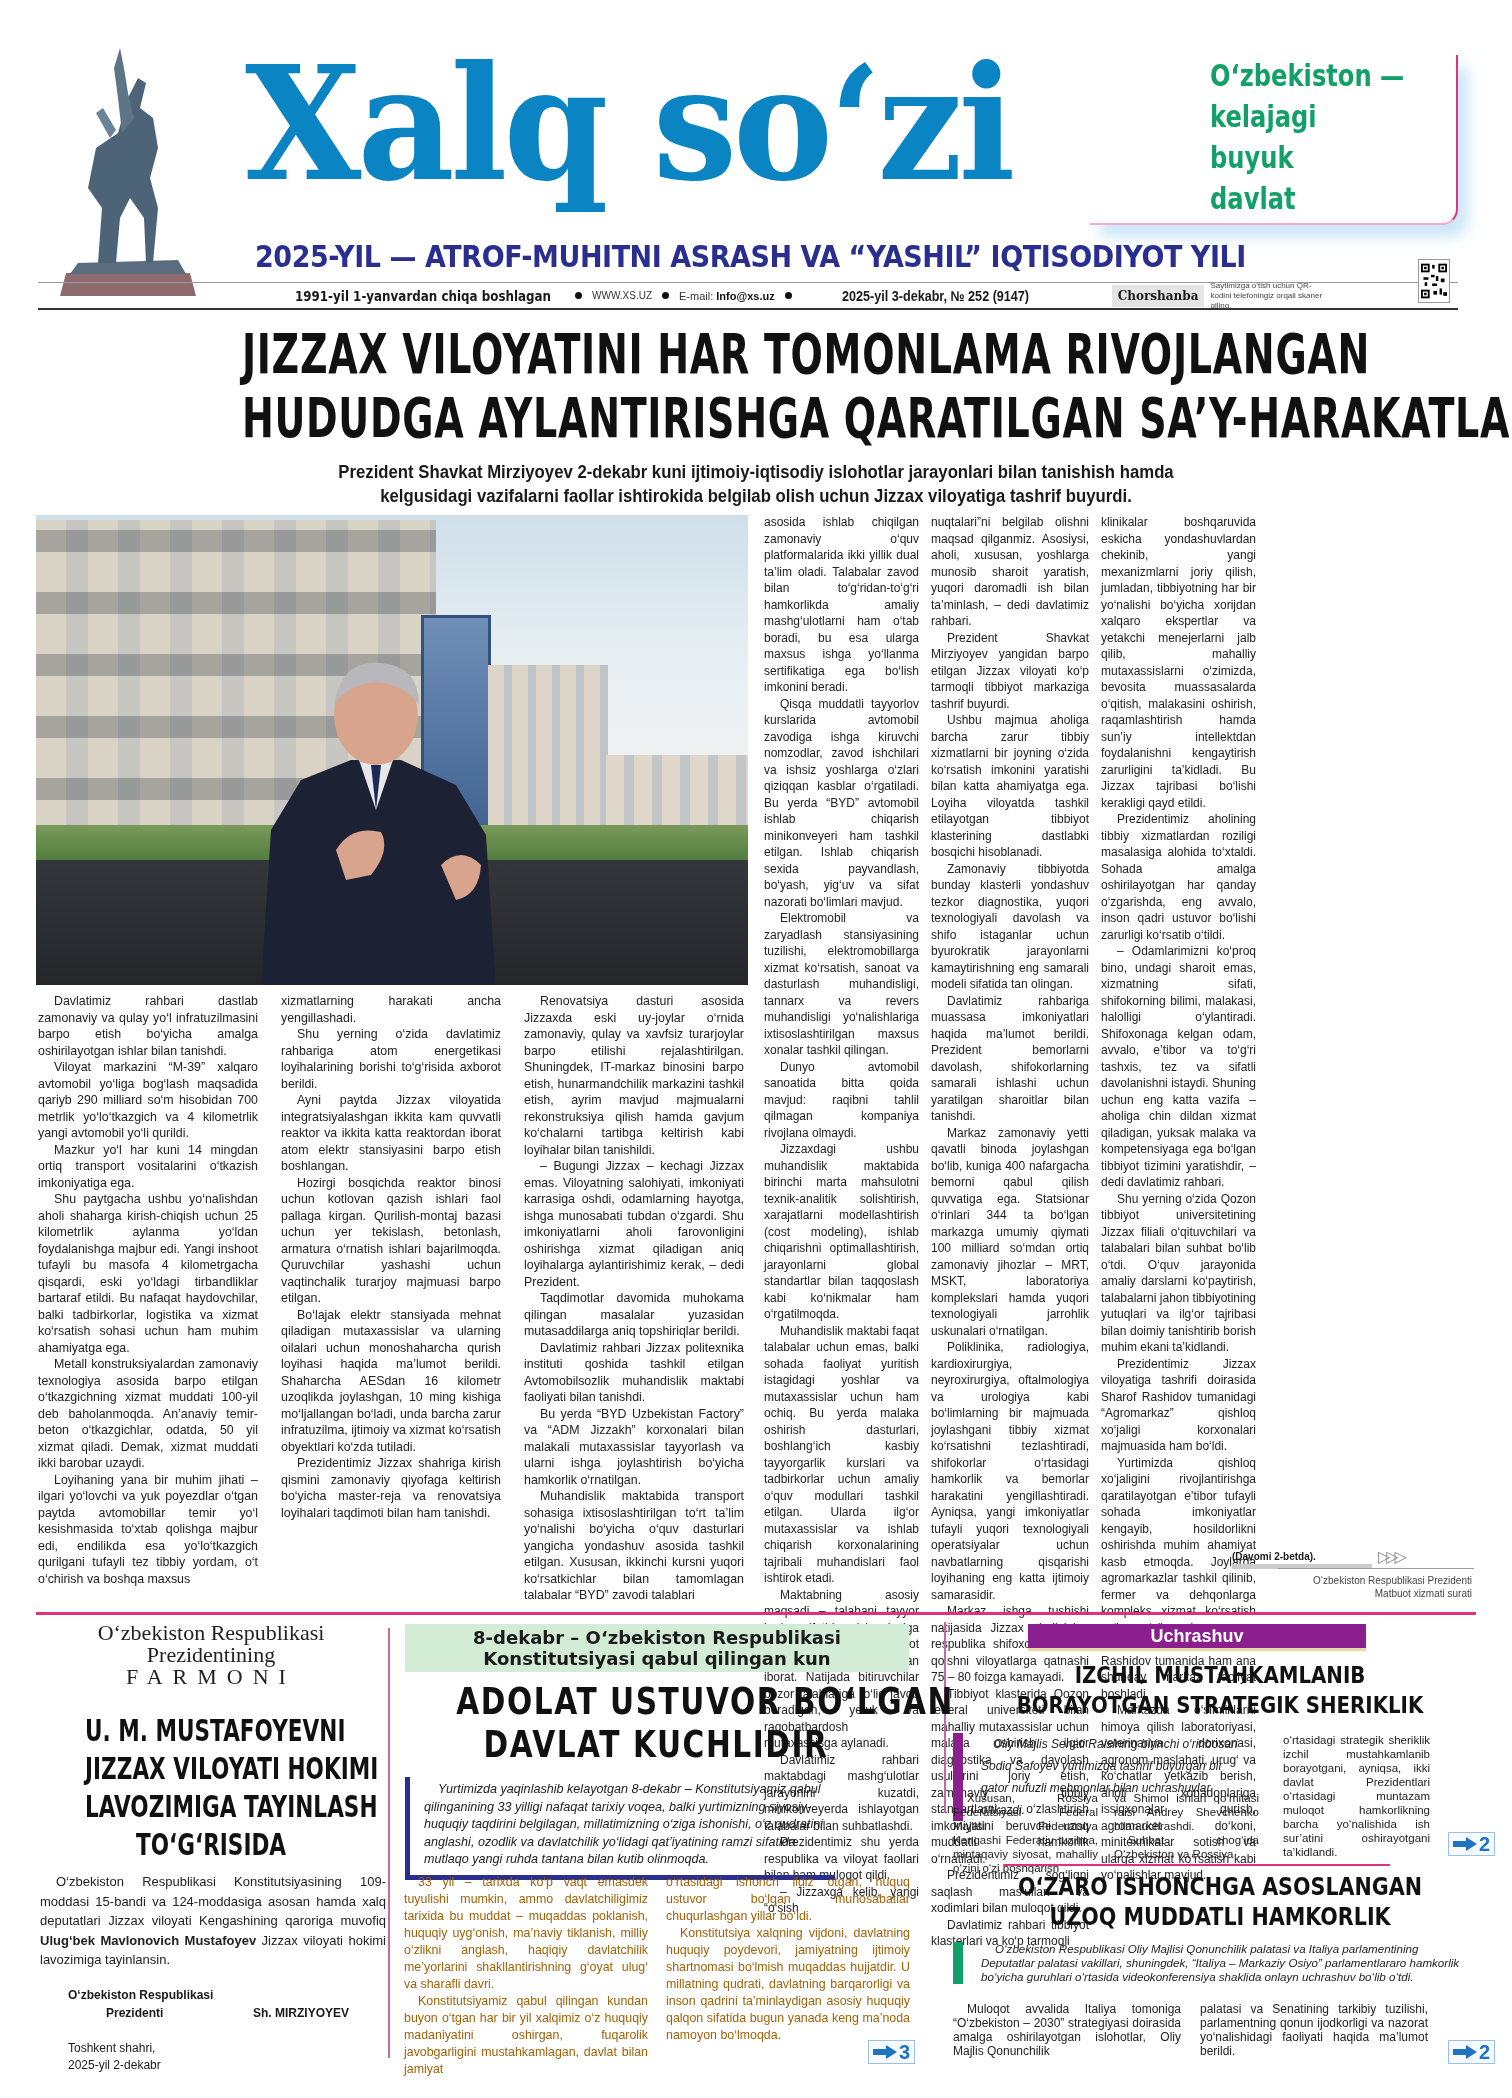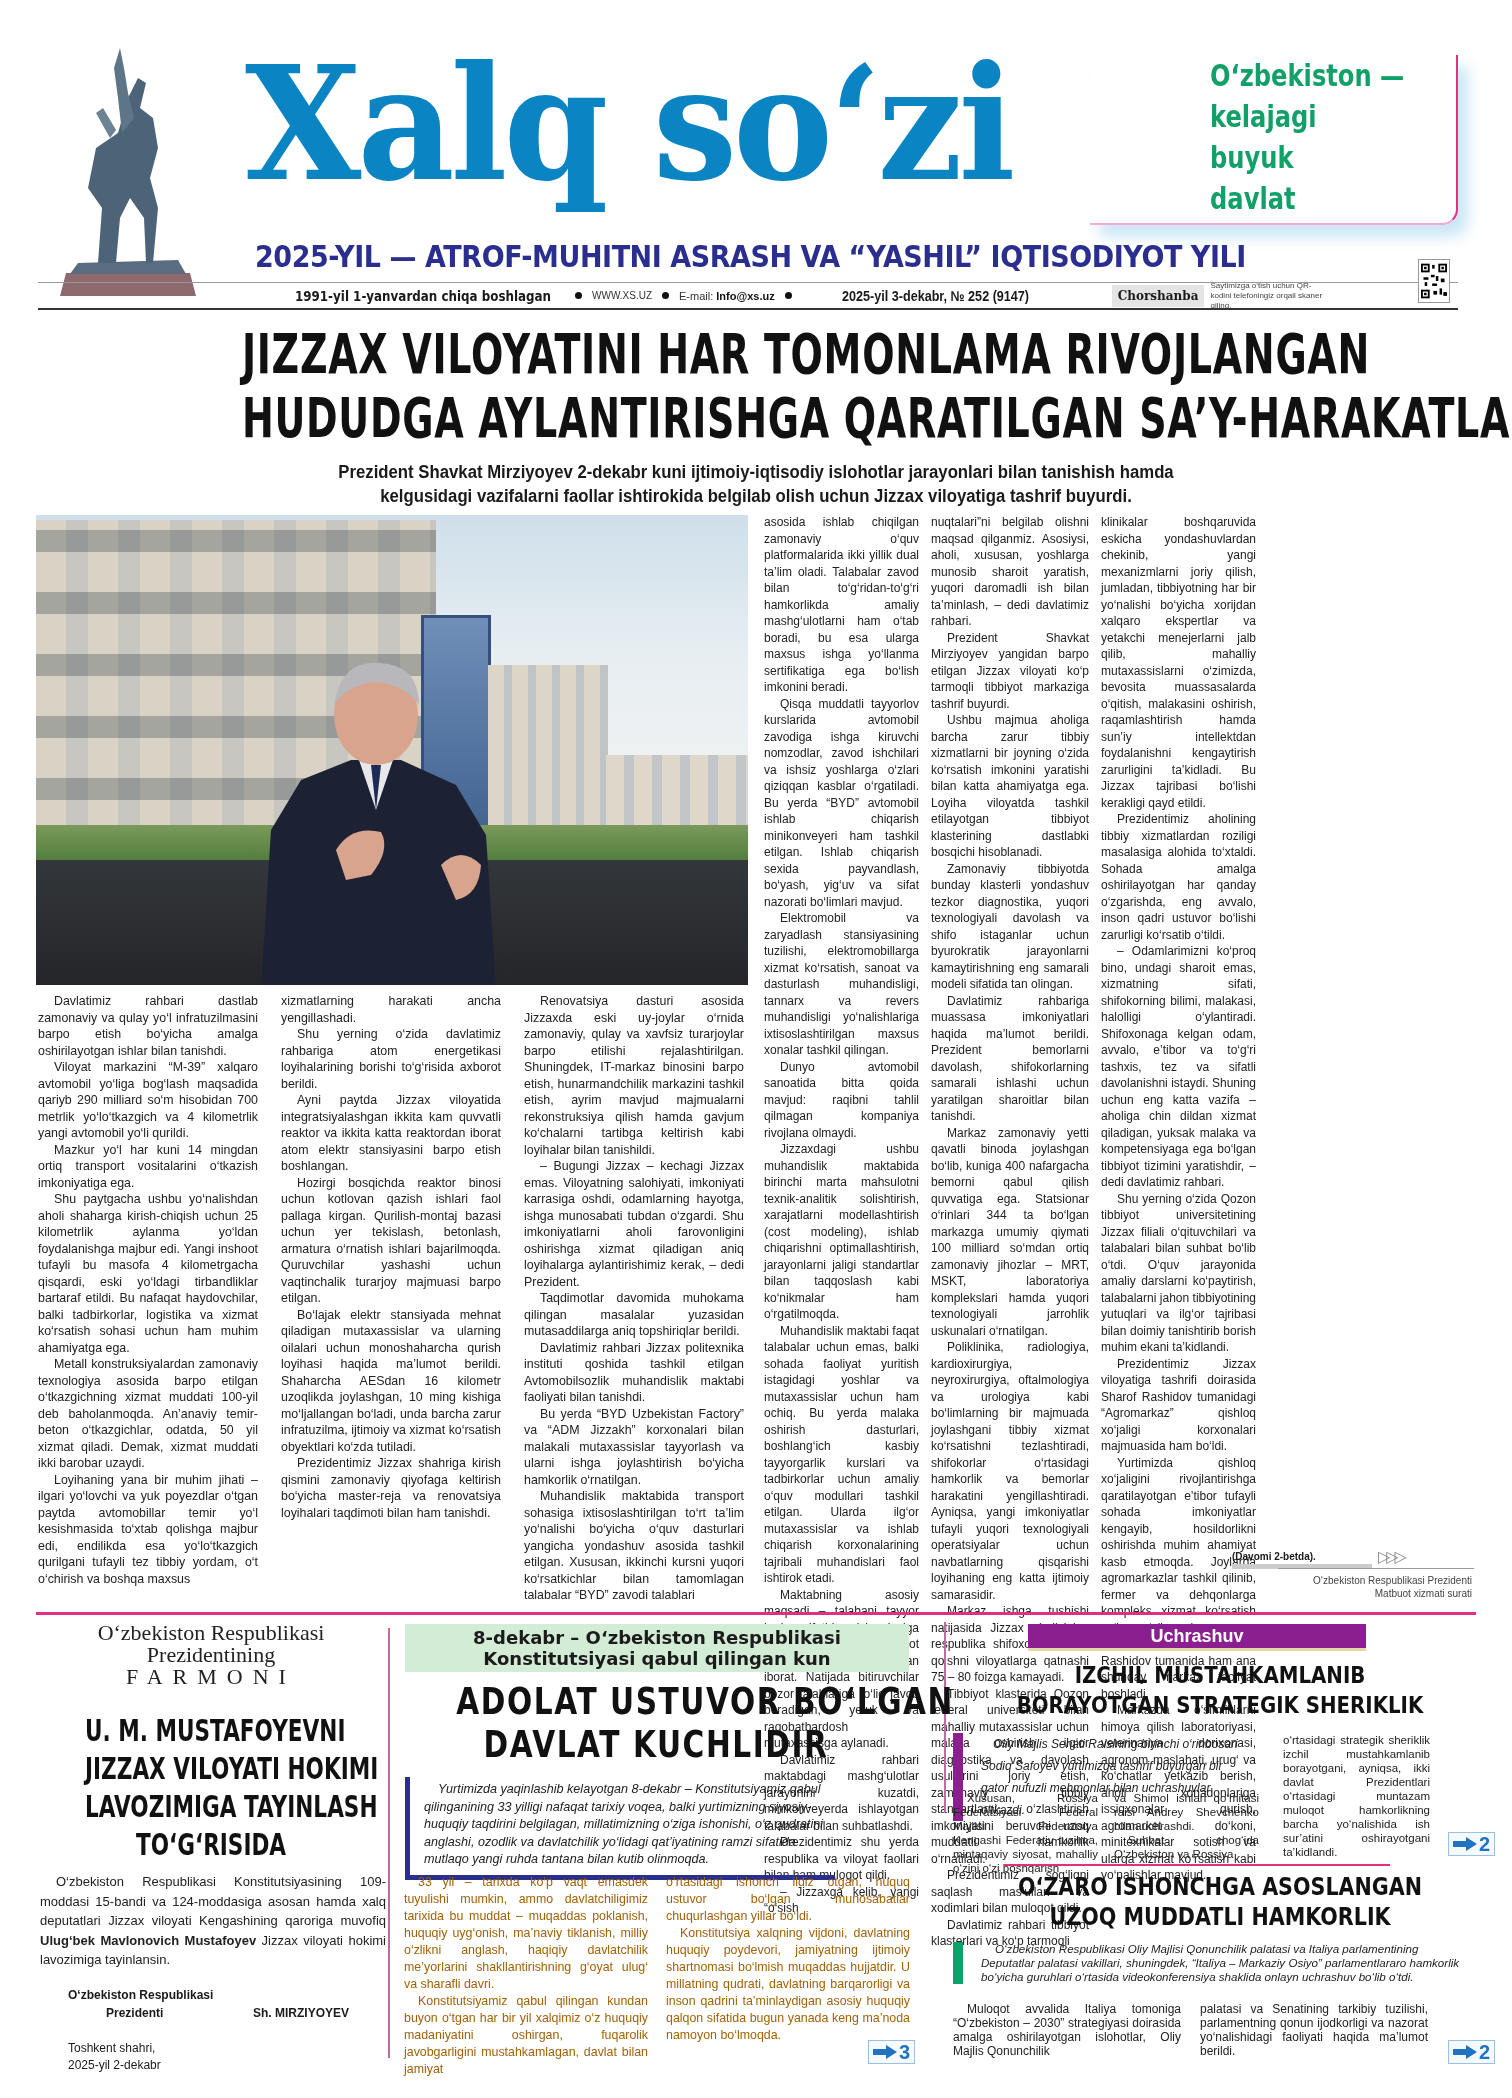--- a/index.html
+++ b/index.html
@@ -223,21 +223,21 @@
   <p>Taqdimotlar davomida muhokama qilingan masalalar yuzasidan mutasaddilarga aniq topshiriqlar berildi.</p>
   <p>Davlatimiz rahbari Jizzax politexnika instituti qoshida tashkil etilgan Avtomobilsozlik muhandislik maktabi faoliyati bilan tanishdi.</p>
   <p>Bu yerda “BYD Uzbekistan Factory” va “ADM Jizzakh” korxonalari bilan malakali mutaxassislar tayyorlash va ularni ishga joylashtirish bo‘yicha hamkorlik o‘rnatilgan.</p>
   <p>Muhandislik maktabida transport sohasiga ixtisoslashtirilgan to‘rt ta’lim yo‘nalishi bo‘yicha o‘quv dasturlari yangicha yondashuv asosida tashkil etilgan. Xususan, ikkinchi kursni yuqori ko‘rsatkichlar bilan tamomlagan talabalar “BYD” zavodi talablari</p>
 </div>
 <div class="col col-d">
   <p style="text-indent:0">asosida ishlab chiqilgan zamonaviy o‘quv platformalarida ikki yillik dual ta’lim oladi. Talabalar zavod bilan to‘g‘ridan-to‘g‘ri hamkorlikda amaliy mashg‘ulotlarni ham o‘tab boradi, bu esa ularga maxsus ishga yo‘llanma sertifikatiga ega bo‘lish imkonini beradi.</p>
   <p>Qisqa muddatli tayyorlov kurslarida avtomobil zavodiga ishga kiruvchi nomzodlar, zavod ishchilari va ishsiz yoshlarga o‘zlari qiziqqan kasblar o‘rgatiladi. Bu yerda “BYD” avtomobil ishlab chiqarish minikonveyeri ham tashkil etilgan. Ishlab chiqarish sexida payvandlash, bo‘yash, yig‘uv va sifat nazorati bo‘limlari mavjud.</p>
   <p>Elektromobil va zaryadlash stansiyasining tuzilishi, elektromobillarga xizmat ko‘rsatish, sanoat va dasturlash muhandisligi, tannarx va revers muhandisligi yo‘nalishlariga ixtisoslashtirilgan maxsus xonalar tashkil qilingan.</p>
   <p>Dunyo avtomobil sanoatida bitta qoida mavjud: raqibni tahlil qilmagan kompaniya rivojlana olmaydi.</p>
-  <p>Jizzaxdagi ushbu muhandislik maktabida birinchi marta mahsulotni texnik-analitik solishtirish, xarajatlarni modellashtirish (cost modeling), ishlab chiqarishni optimallashtirish, jarayonlarni jaligi standartlar bilan taqqoslash kabi ko‘nikmalar ham o‘rgatilmoqda.</p>
+  <p>Jizzaxdagi ushbu muhandislik maktabida birinchi marta mahsulotni texnik-analitik solishtirish, xarajatlarni modellashtirish (cost modeling), ishlab chiqarishni optimallashtirish, jarayonlarni global standartlar bilan taqqoslash kabi ko‘nikmalar ham o‘rgatilmoqda.</p>
   <p>Muhandislik maktabi faqat talabalar uchun emas, balki sohada faoliyat yuritish istagidagi yoshlar va mutaxassislar uchun ham ochiq. Bu yerda malaka oshirish dasturlari, boshlang‘ich kasbiy tayyorgarlik kurslari va tadbirkorlar uchun amaliy o‘quv modullari tashkil etilgan. Ularda ilg‘or mutaxassislar va ishlab chiqarish korxonalarining tajribali muhandislari faol ishtirok etadi.</p>
   <p>Maktabning asosiy maqsadi – talabani tayyor kadr sifatida ish joyiga borishidan oldin amaliyot muhitiga olib kirishdan iborat. Natijada bitiruvchilar bozor talablariga to‘liq javob beradigan, yetuk va raqobatbardosh mutaxassisga aylanadi.</p>
   <p>Davlatimiz rahbari maktabdagi mashg‘ulotlar jarayonini kuzatdi, minikonveyerda ishlayotgan talabalar bilan suhbatlashdi.</p>
   <p>Prezidentimiz shu yerda respublika va viloyat faollari bilan ham muloqot qildi.</p>
   <p>– Jizzaxga kelib, yangi “o‘sish</p>
 </div>
 <div class="col col-e">
   <p style="text-indent:0">nuqtalari”ni belgilab olishni maqsad qilganmiz. Asosiysi, aholi, xususan, yoshlarga munosib sharoit yaratish, yuqori daromadli ish bilan ta’minlash, – dedi davlatimiz rahbari.</p>
   <p>Prezident Shavkat Mirziyoyev yangidan barpo etilgan Jizzax viloyati ko‘p tarmoqli tibbiyot markaziga tashrif buyurdi.</p>
   <p>Ushbu majmua aholiga barcha zarur tibbiy xizmatlarni bir joyning o‘zida ko‘rsatish imkonini yaratishi bilan katta ahamiyatga ega. Loyiha viloyatda tashkil etilayotgan tibbiyot klasterining dastlabki bosqichi hisoblanadi.</p>

